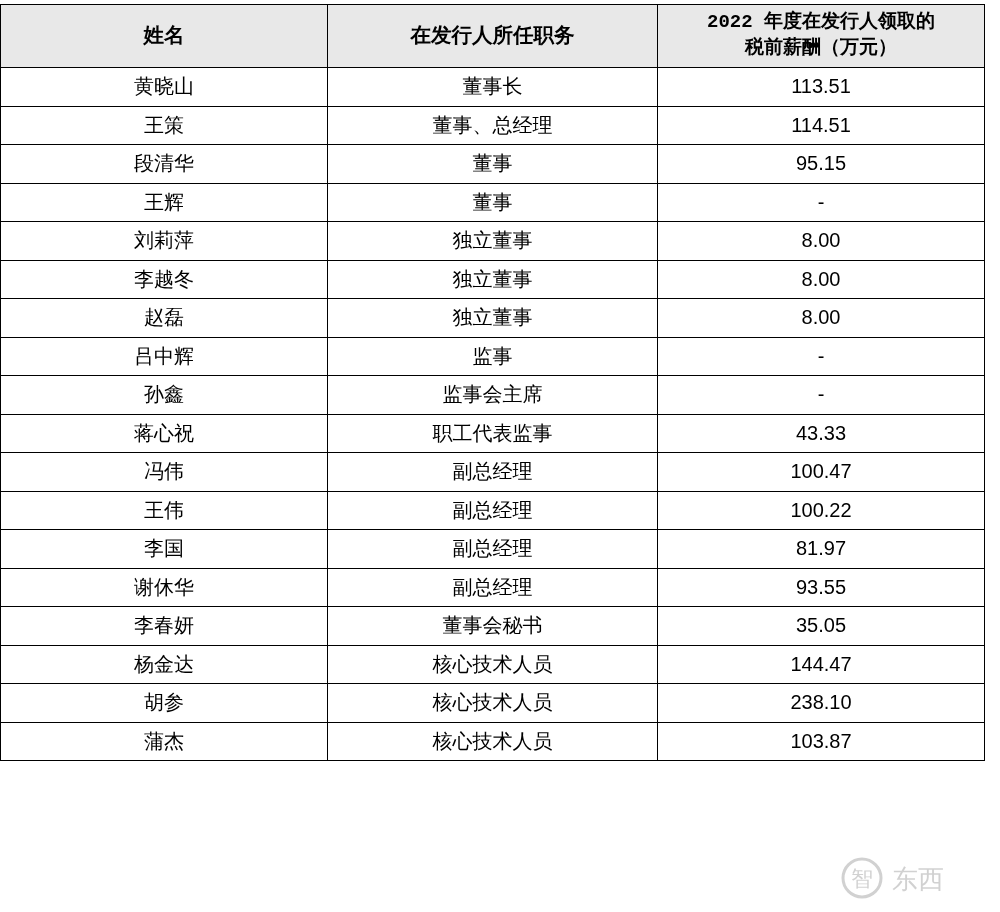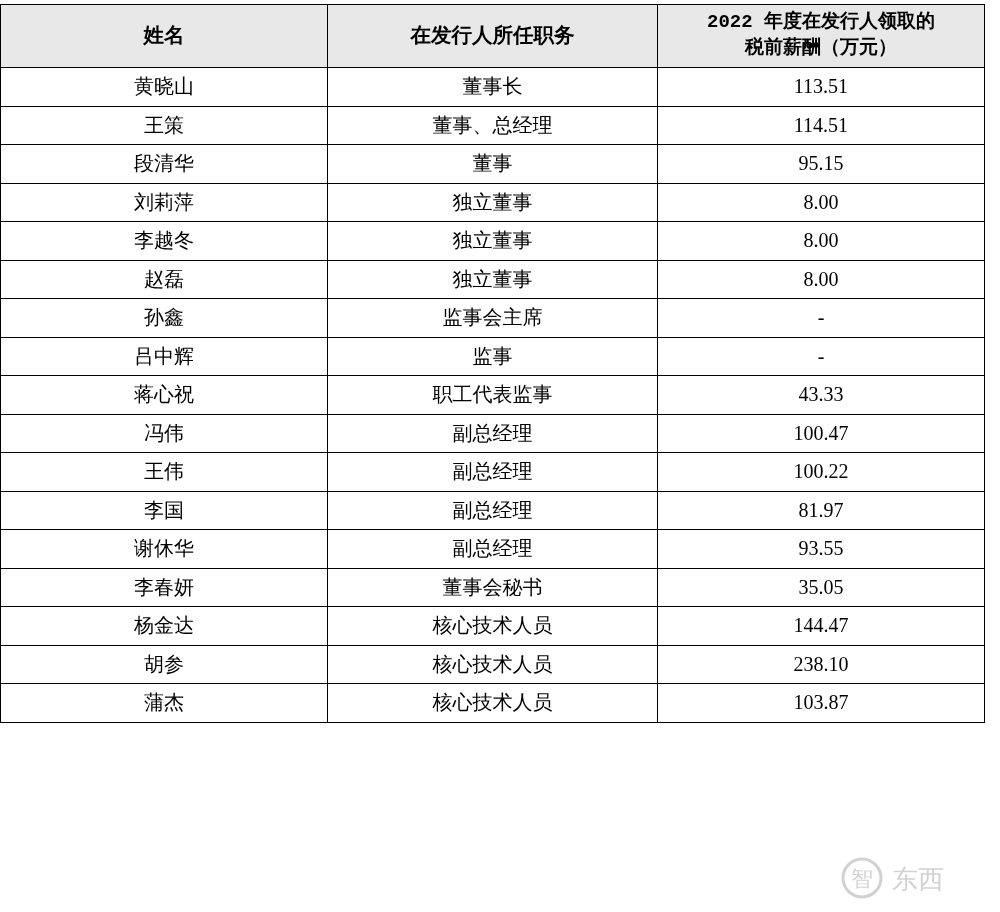--- a/index.html
+++ b/index.html
@@ -49,21 +49,21 @@
   table.comp-table thead th.hdr-pay {
     font-size: 19px;
     line-height: 1.35;
     font-family: Liberation Mono, monospace;
   }
   table.comp-table tbody td {
     height: 37.5px;
     font-weight: normal;
   }
   table.comp-table tbody td.val {
-    font-family: Liberation Serif, serif;
+    font-family: Liberation Sans, sans-serif;
     margin-top: 24px;
   }
   .watermark {
     position: absolute;
     right: 10px;
     bottom: 8px;
     width: 150px;
     height: 52px;
     opacity: 0.45;
     pointer-events: none;
@@ -100,42 +100,47 @@
           <td class="name">王策</td>
           <td class="position">董事、总经理</td>
           <td class="val">114.51</td>
         </tr>
         <tr>
           <td class="name">段清华</td>
           <td class="position">董事</td>
           <td class="val">95.15</td>
         </tr>
         <tr>
+          <td class="name">王辉</td>
+          <td class="position">董事</td>
+          <td class="val">-</td>
+        </tr>
+        <tr>
           <td class="name">刘莉萍</td>
           <td class="position">独立董事</td>
           <td class="val">8.00</td>
         </tr>
         <tr>
           <td class="name">李越冬</td>
           <td class="position">独立董事</td>
           <td class="val">8.00</td>
         </tr>
         <tr>
           <td class="name">赵磊</td>
           <td class="position">独立董事</td>
           <td class="val">8.00</td>
         </tr>
         <tr>
-          <td class="name">孙鑫</td>
-          <td class="position">监事会主席</td>
+          <td class="name">吕中辉</td>
+          <td class="position">监事</td>
           <td class="val">-</td>
         </tr>
         <tr>
-          <td class="name">吕中辉</td>
-          <td class="position">监事</td>
+          <td class="name">孙鑫</td>
+          <td class="position">监事会主席</td>
           <td class="val">-</td>
         </tr>
         <tr>
           <td class="name">蒋心祝</td>
           <td class="position">职工代表监事</td>
           <td class="val">43.33</td>
         </tr>
         <tr>
           <td class="name">冯伟</td>
           <td class="position">副总经理</td>

